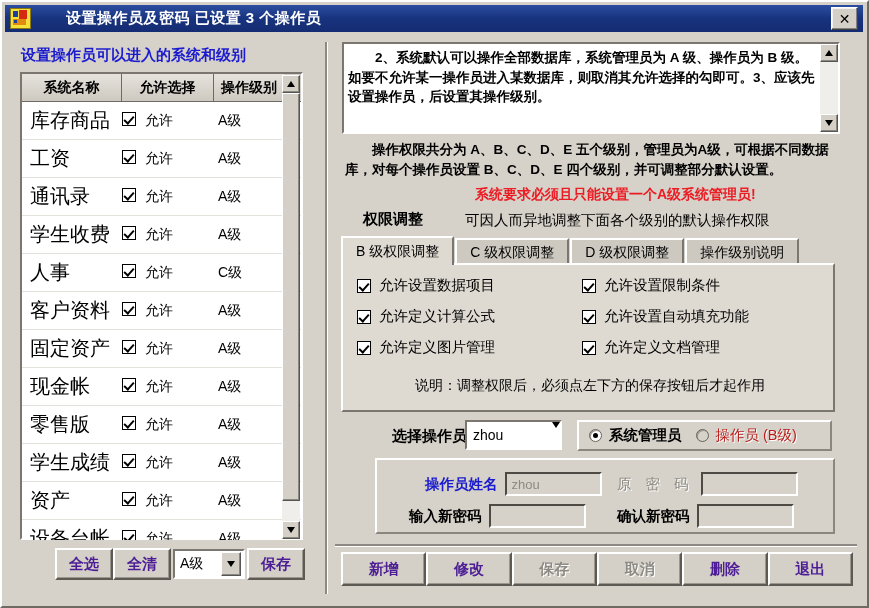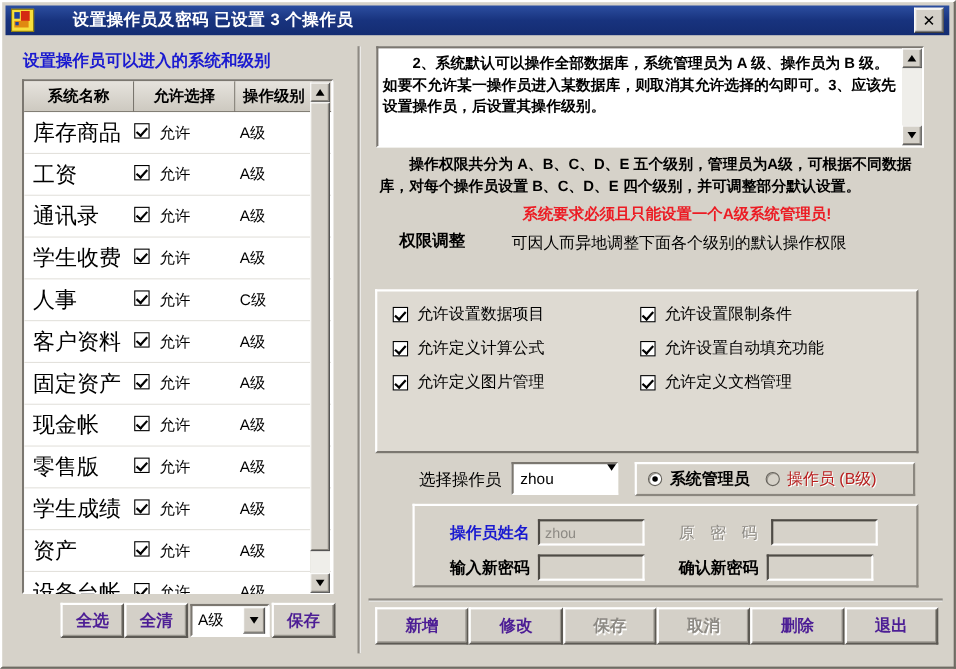--- a/index.html
+++ b/index.html
@@ -207,21 +207,21 @@
   .chk-item.col1{width:225px;}
   .chk-item .lab{font-size:14.5px;}
   .pane-note{
     position:absolute;left:0;top:112px;width:494px;text-align:center;
     font-size:14px;white-space:nowrap;
   }
 
   
   .op-row{position:absolute;left:6px;top:382px;width:494px;height:34px;}
   .op-label{
-    position:absolute;left:40px;top:7px;font-size:15px;font-weight:normal;white-space:nowrap;text-align:center;
+    position:absolute;left:51px;top:7px;font-size:15px;font-weight:bold;white-space:nowrap;text-align:center;
   }
   .op-combo{
     position:absolute;left:124px;top:0px;width:97px;height:30px;
     background:#fff;border:2px solid #7b7770;
     border-right-color:#ffffff;border-bottom-color:#ffffff;
     display:flex;align-items:center;box-sizing:border-box;
   }
   .op-combo .cv{flex:1;font-size:14px;padding-left:6px;}
   .radio-group{
     position:absolute;left:236px;top:0px;width:255px;height:31px;
@@ -252,21 +252,21 @@
   .pw-cell{position:absolute;display:flex;align-items:center;gap:7px;}
   .pw-lab{font-size:14.5px;font-weight:bold;white-space:nowrap;}
   .pw-lab.blue{color:#1a1ad0;}
   .pw-lab.gray{color:#8d8a84;text-shadow:1px 1px 0 #fff;font-weight:normal;letter-spacing:5px;}
   .pw-input{
     width:97px;height:24px;background:#d6d2c9;
     border:2px solid #4e4b45;border-right-color:#ffffff;border-bottom-color:#ffffff;
     box-sizing:border-box;font-size:13px;color:#8d8a84;
     display:flex;align-items:center;padding-left:5px;
   }
-  .pw-c1{left:32px;top:12px;}
+  .pw-c1{left:48px;top:12px;}
   .pw-c2{left:240px;top:12px;}
   .pw-c3{left:32px;top:44px;}
   .pw-c4{left:240px;top:44px;}
 
   
   .bottom-sep{position:absolute;left:0px;top:506px;width:522px;height:2px;background:#8e8a83;border-bottom:1px solid #fff;}
   .bottom-bar{position:absolute;left:6px;top:514px;width:512px;display:flex;justify-content:space-between;}
   .btn-lg{height:34px;width:96px;}
 </style>
 </head>
@@ -439,20 +439,26 @@
             </div>
         </div>
       </div>
 
       <div class="para1">操作权限共分为 A、B、C、D、E 五个级别，管理员为A级，可根据不同数据库，对每个操作员设置 B、C、D、E 四个级别，并可调整部分默认设置。</div>
       <div class="redline">系统要求必须且只能设置一个A级系统管理员!</div>
       <div class="adj-label">权限调整</div>
       <div class="adj-desc">可因人而异地调整下面各个级别的默认操作权限</div>
 
       <div class="tabctl">
+        <div class="tabstrip" id="tabstrip">
+            <div class="tab active">B 级权限调整</div>
+            <div class="tab">C 级权限调整</div>
+            <div class="tab">D 级权限调整</div>
+            <div class="tab">操作级别说明</div>
+          </div>
         <div class="tabpane">
           <div class="chk-grid" id="chk-grid">
               <div class="chk-row">
                 <div class="chk-item col1">
                   <span class="cbx checked"></span>
                   <span class="lab">允许设置数据项目</span>
                 </div>
                 <div class="chk-item">
                   <span class="cbx checked"></span>
                   <span class="lab">允许设置限制条件</span>
@@ -472,20 +478,21 @@
                 <div class="chk-item col1">
                   <span class="cbx checked"></span>
                   <span class="lab">允许定义图片管理</span>
                 </div>
                 <div class="chk-item">
                   <span class="cbx checked"></span>
                   <span class="lab">允许定义文档管理</span>
                 </div>
               </div>
             </div>
+          <div class="pane-note">说明：调整权限后，必须点左下方的保存按钮后才起作用</div>
         </div>
       </div>
 
       <div class="op-row">
         <div class="op-label">选择操作员</div>
         <div class="op-combo">
           <span class="cv">zhou</span>
           <span class="cbtn"><span class="arr arr-dn"></span></span>
         </div>
         <div class="radio-group" id="radio-group">

